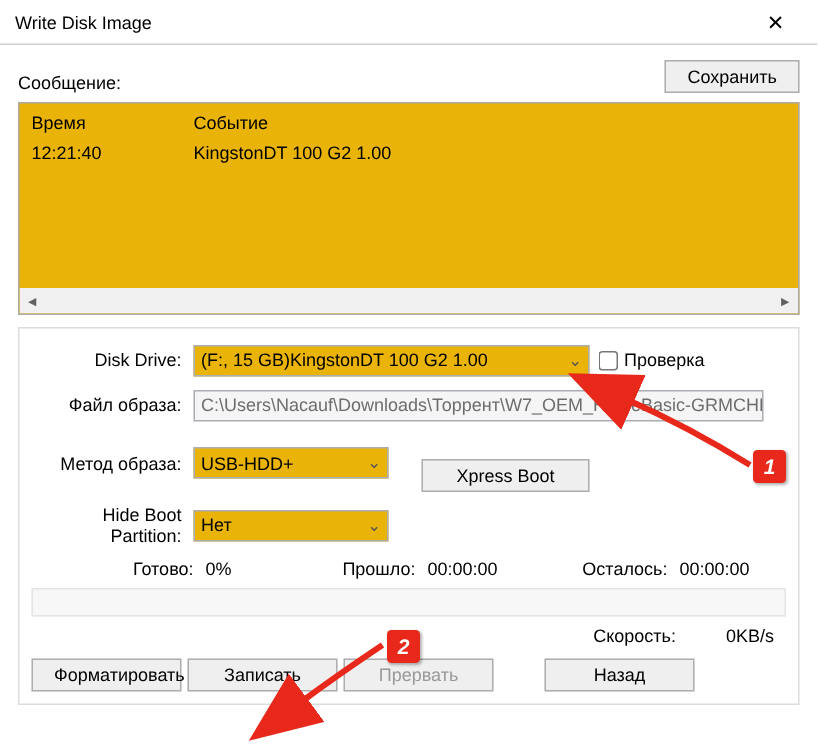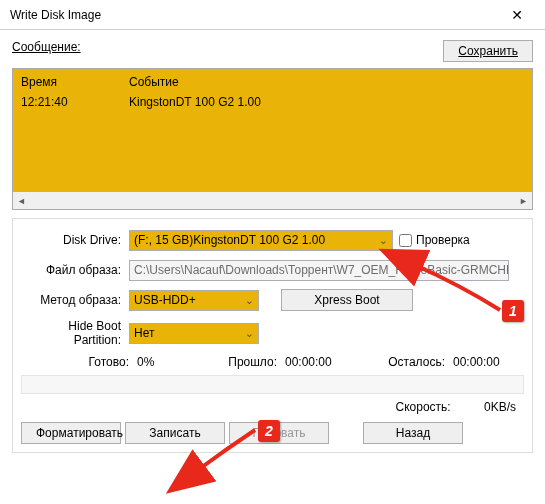--- a/index.html
+++ b/index.html
@@ -1,21 +1,21 @@
 <!DOCTYPE html>
 <html><head>
 <meta charset="utf-8">
 <style>
 * { box-sizing: border-box; margin: 0; padding: 0; }
 body { font-family: "Segoe UI", Tahoma, sans-serif; font-size: 12px; background: #fff; width: 545px; height: 504px; overflow: hidden; position: relative; }
 .titlebar { height: 30px; border-bottom: 1px solid #d0d0d0; display: flex; align-items: center; padding: 0 8px 0 10px; }
 .titlebar .title { flex: 1; font-size: 12px; }
 .titlebar .close { width: 40px; height: 28px; display: flex; align-items: center; justify-content: center; font-size: 14px; font-family: Arial; }
 .content { padding: 10px 12px; }
-.row1 { display: flex; align-items: flex-start; margin-bottom: 6px; text-decoration: underline; }
+.row1 { display: flex; align-items: flex-end; margin-bottom: 6px; }
 .msg-label { flex: 1; }
 .btn { background: #efefef; border: 1px solid #adadad; padding: 3px 14px; font-size: 12px; font-family: inherit; cursor: pointer; }
 .log-box { border: 1px solid #aaa; background: #eab308; height: 142px; overflow: hidden; position: relative; }
 .log-inner { padding: 6px 8px; height: 125px; }
 .log-body { display: flex; }
 .col-time { width: 108px; }
 .col-event { flex: 1; }
 .log-header { margin-bottom: 6px; }
 .log-line { margin-bottom: 2px; }
 .hscroll { position: absolute; bottom: 0; left: 0; right: 0; height: 17px; background: #f0f0f0; display: flex; align-items: center; }
@@ -25,21 +25,21 @@
 .form-row { display: flex; align-items: center; margin-bottom: 8px; min-height: 22px; }
 .form-label { width: 108px; text-align: right; padding-right: 8px; }
 .select, .textinput { border: 1px solid #abadb3; background: #eab308; padding: 2px 4px; font-size: 12px; font-family: inherit; height: 21px; }
 .select { display: flex; align-items: center; position: relative; }
 .select .chev { position: absolute; right: 4px; top: 3px; font-size: 11px; color: #555; pointer-events: none; }
 .select-box { width: 264px; }
 .combo-tiny { width: 130px; }
 .textinput { width: 380px; color: #6d6d6d; background: #f5f5f5; overflow: hidden; white-space: nowrap; }
 .checkbox-wrap { display: flex; align-items: center; margin-left: 6px; }
 .checkbox-wrap input { margin-right: 4px; width: 13px; height: 13px; }
-.btn-xpress { margin-left: 22px; width: 132px; }
+.btn-xpress { margin-left: 22px; width: 112px; margin-top: 17px; }
 .status-row { display: flex; align-items: flex-end; margin-top: 6px; margin-bottom: 6px; }
 .stat-label { text-align: right; }
 .stat-val { margin-left: 8px; }
 .progress { background: #f7f7f7; border: 1px solid #e4e4e4; height: 19px; margin-bottom: 6px; }
 .speed-row { text-align: right; margin-bottom: 8px; padding-right: 8px; }
 .speed-row .lbl { margin-right: 30px; }
 .action-row { display: flex; align-items: center; gap: 0; }
 .action-row .btn { width: 100px; margin-right: 4px; }
 .btn-disabled { color: #999; }
 .annot { position: absolute; pointer-events: none; }

